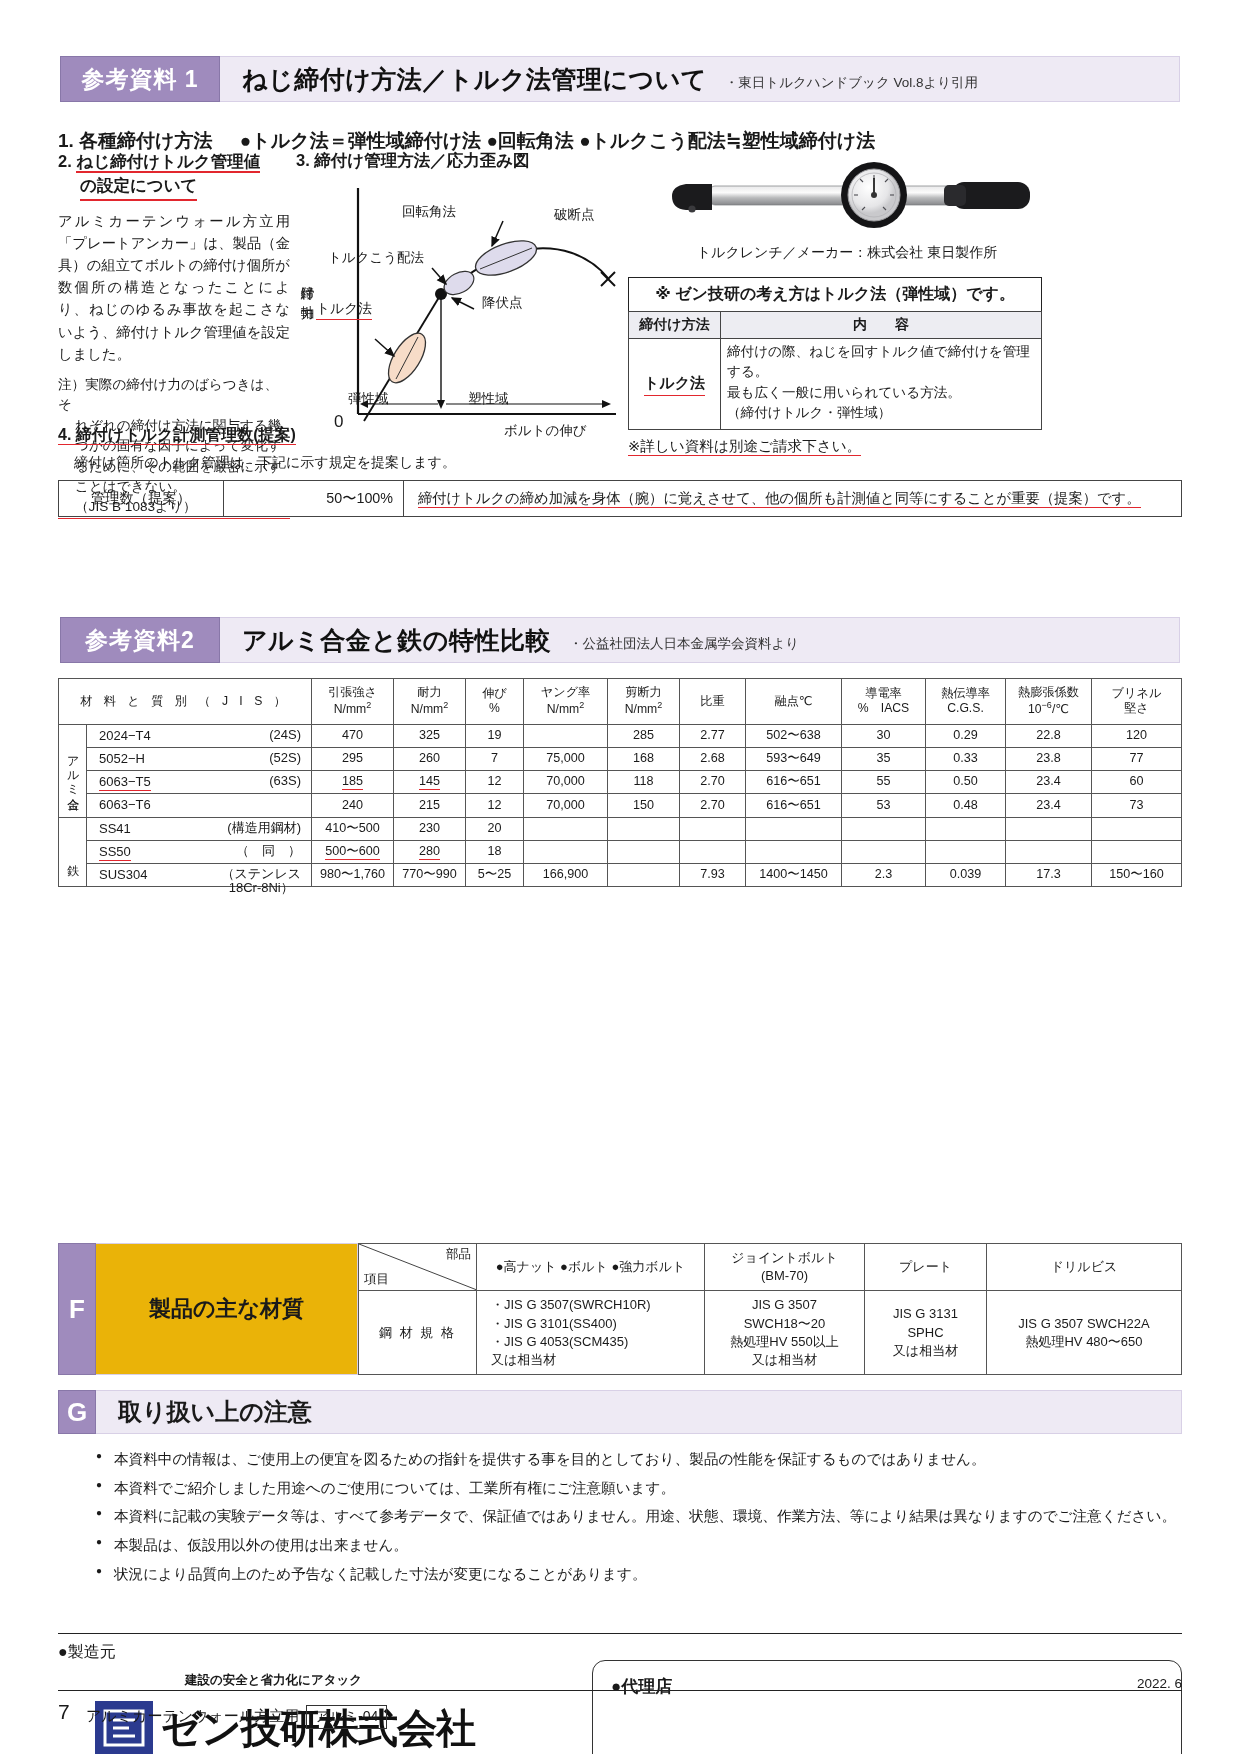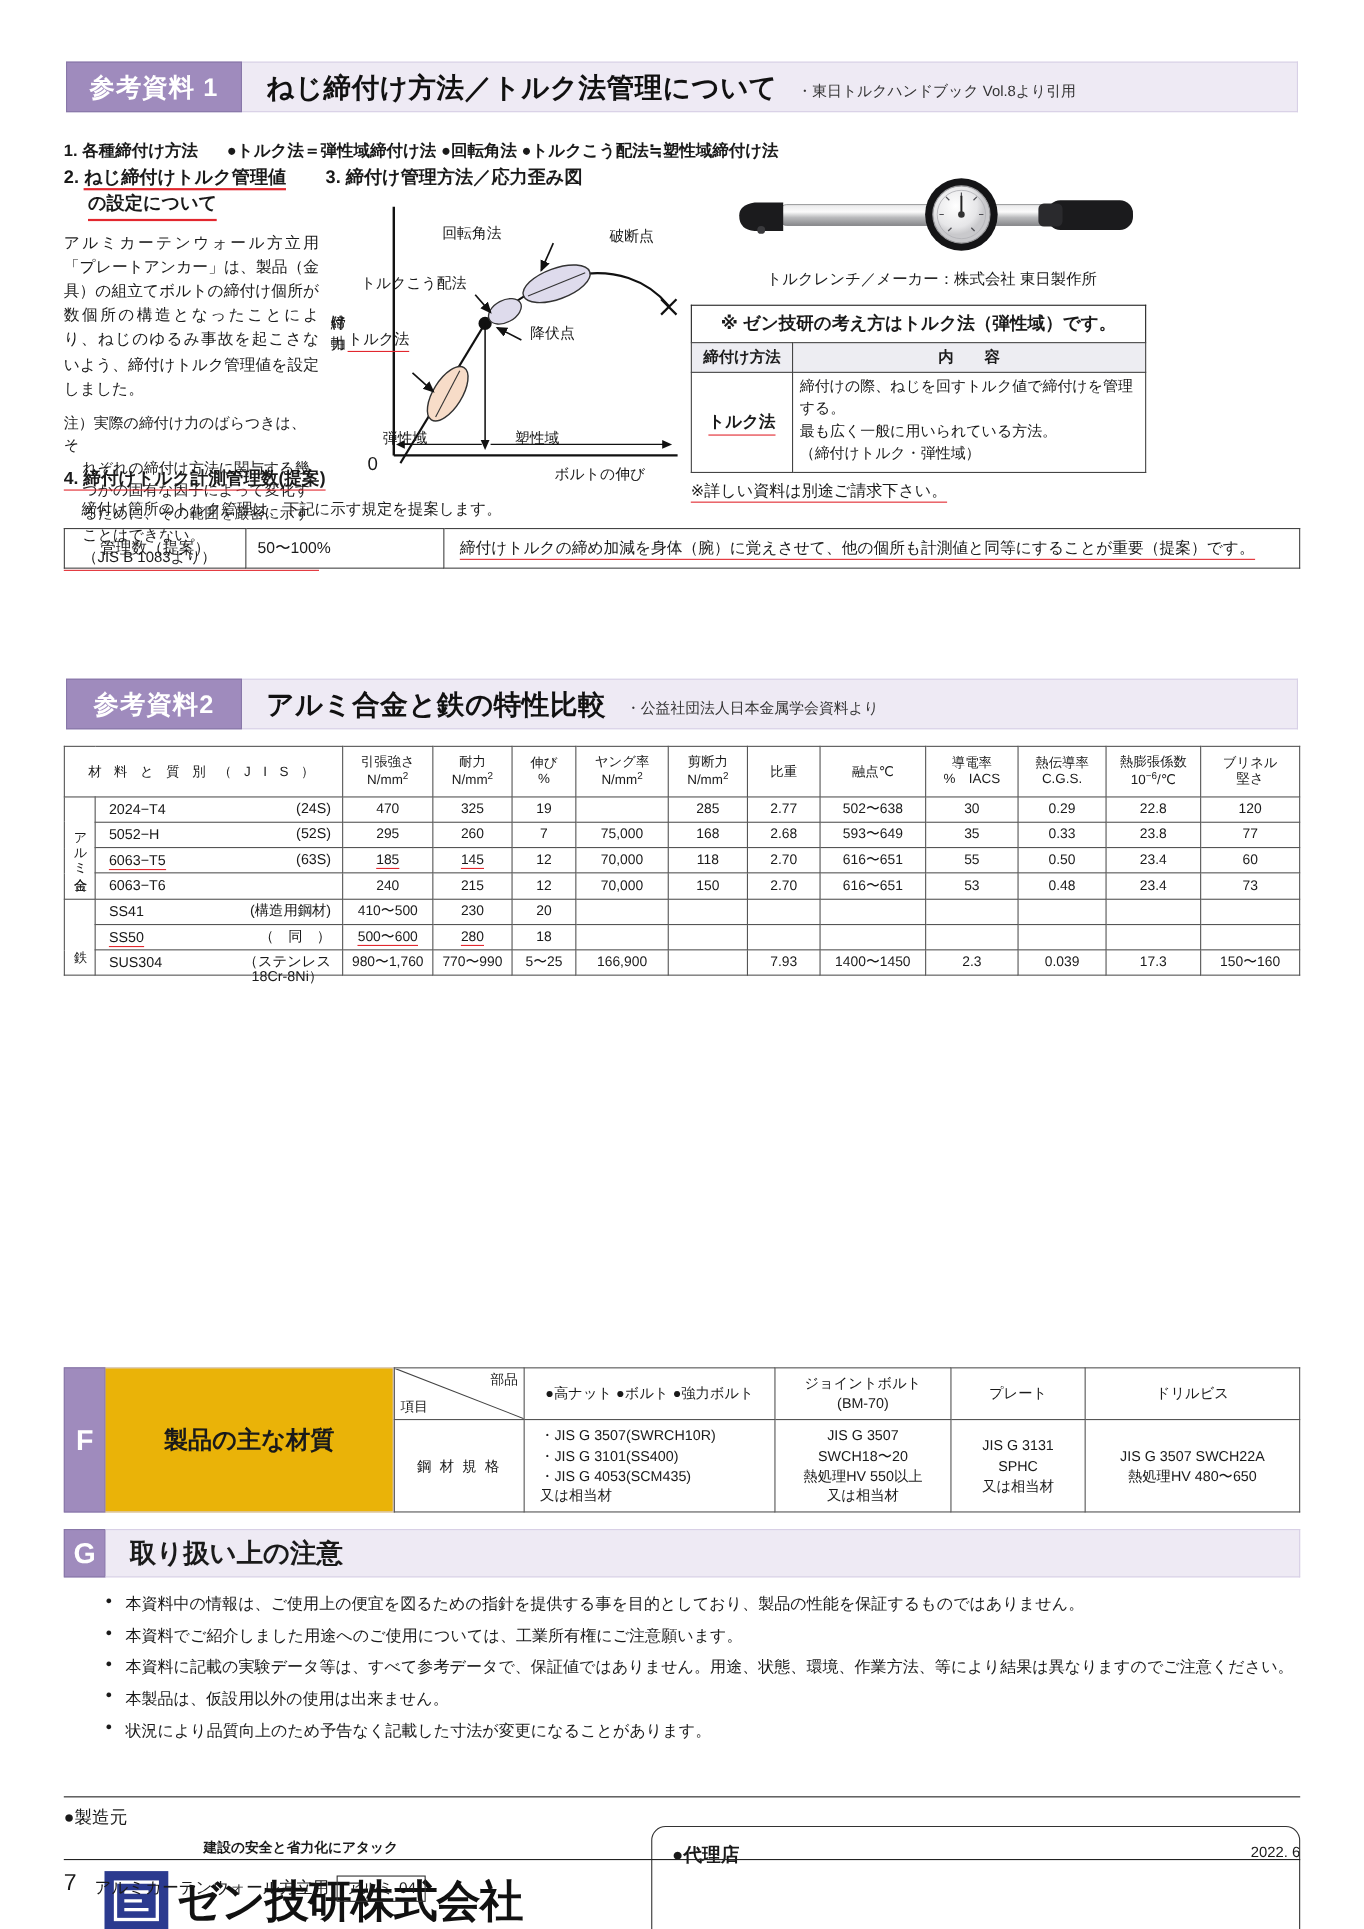--- a/index.html
+++ b/index.html
@@ -34,21 +34,21 @@
     width:38px; display:flex; align-items:center; justify-content:center;
     border:1px solid #8877a8;
   }
   .letter-banner .lttl {
     background:#eeeaf4; flex:1; display:flex; align-items:center;
     padding-left:22px; font-size:24px; font-weight:bold;
     border:1px solid #d8d0e6; border-left:none;
   }
 
   
-  .s1 { margin:14px 0 0 58px; font-size:15px; font-weight:bold; }
+  .s1 { margin:14px 0 0 58px; font-size:19px; font-weight:bold; }
   .s1 .lbl { margin-right:22px; }
   .s1 .items { font-weight:bold; }
 
   .col-left { position:absolute; left:58px; top:150px; width:232px; }
   .hd2 { font-size:16.5px; font-weight:bold; line-height:1.45; }
   .hd2 .u { border-bottom:2px solid #e2272e; padding-bottom:1px; }
   .para { font-size:14.3px; line-height:1.55; margin-top:9px; text-align:justify; }
   .note { font-size:13.6px; line-height:1.5; margin-top:10px; }
   .note .ind { display:block; padding-left:17px; }
   .redu { border-bottom:1.6px solid #e2272e; }
@@ -78,21 +78,21 @@
   .rbox .after span { border-bottom:1.6px solid #e2272e; padding-bottom:1px; }
 
   
   .s4 { position:absolute; left:58px; top:425px; width:1124px; }
   .s4 .h { font-size:16px; font-weight:bold; }
   .s4 .h span { border-bottom:1.8px solid #e2272e; padding-bottom:1px; }
   .s4 .sub { font-size:14px; margin:8px 0 8px 16px; }
   table.t4 { border-collapse:collapse; width:100%; border:1.4px solid #333; }
   table.t4 td { border:1px solid #444; font-size:14.3px; padding:8px 10px; }
   table.t4 .c1 { width:165px; text-align:center; }
-  table.t4 .c2 { width:180px; text-align:left; }
+  table.t4 .c2 { width:180px; text-align:right; }
   table.t4 .c3 { padding-left:14px; }
   table.t4 .c3 span { border-bottom:1.4px solid #e2272e; padding-bottom:1px; }
 
   
   .mt-wrap { position:absolute; left:58px; top:612px; width:1124px; }
   table.mt { border-collapse:collapse; width:100%; border:1.3px solid #333; table-layout:fixed; }
   table.mt td { border:1px solid #555; font-size:12.6px; text-align:center; padding:3px 2px; line-height:1.25; }
   table.mt td.hd { font-size:12.2px; padding:6px 2px; }
   table.mt td.grp { width:26px; font-size:12px; line-height:1.12; letter-spacing:0px; }
   table.mt td.mat { text-align:left; padding-left:12px; font-size:13px; position:relative; }

